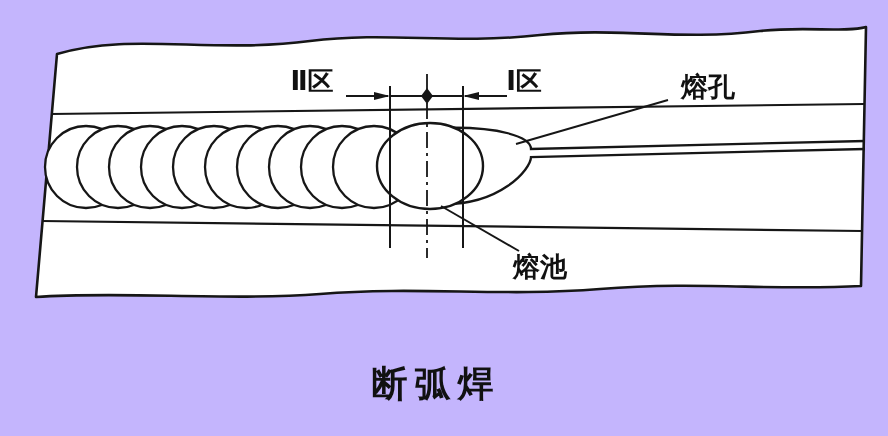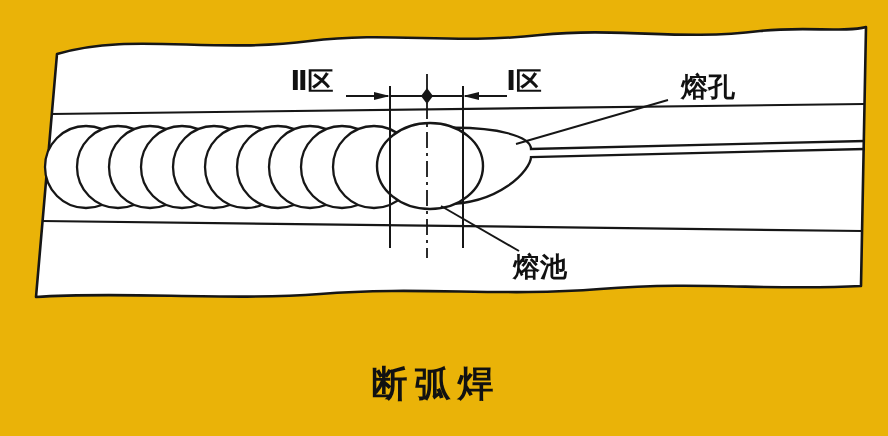--- a/index.html
+++ b/index.html
@@ -5,21 +5,21 @@
   html, body {
     margin: 0;
     padding: 0;
     background: #ffffff;
     font-family: "DejaVu Sans", sans-serif;
   }
   .stage {
     position: relative;
     width: 888px;
     height: 436px;
-    background: #eab308;
+    background: #c4b5fd;
     overflow: hidden;
   }
   svg { display: block; }
   .diagram-text {
     font-family: "DejaVu Sans", sans-serif;
     fill: #111111;
   }
   .zone-label { font-size: 26px; font-weight: 600; }
   .part-label { font-size: 27px; font-weight: 600; }
   .caption-label { font-size: 36px; font-weight: 700; letter-spacing: 7px; }

